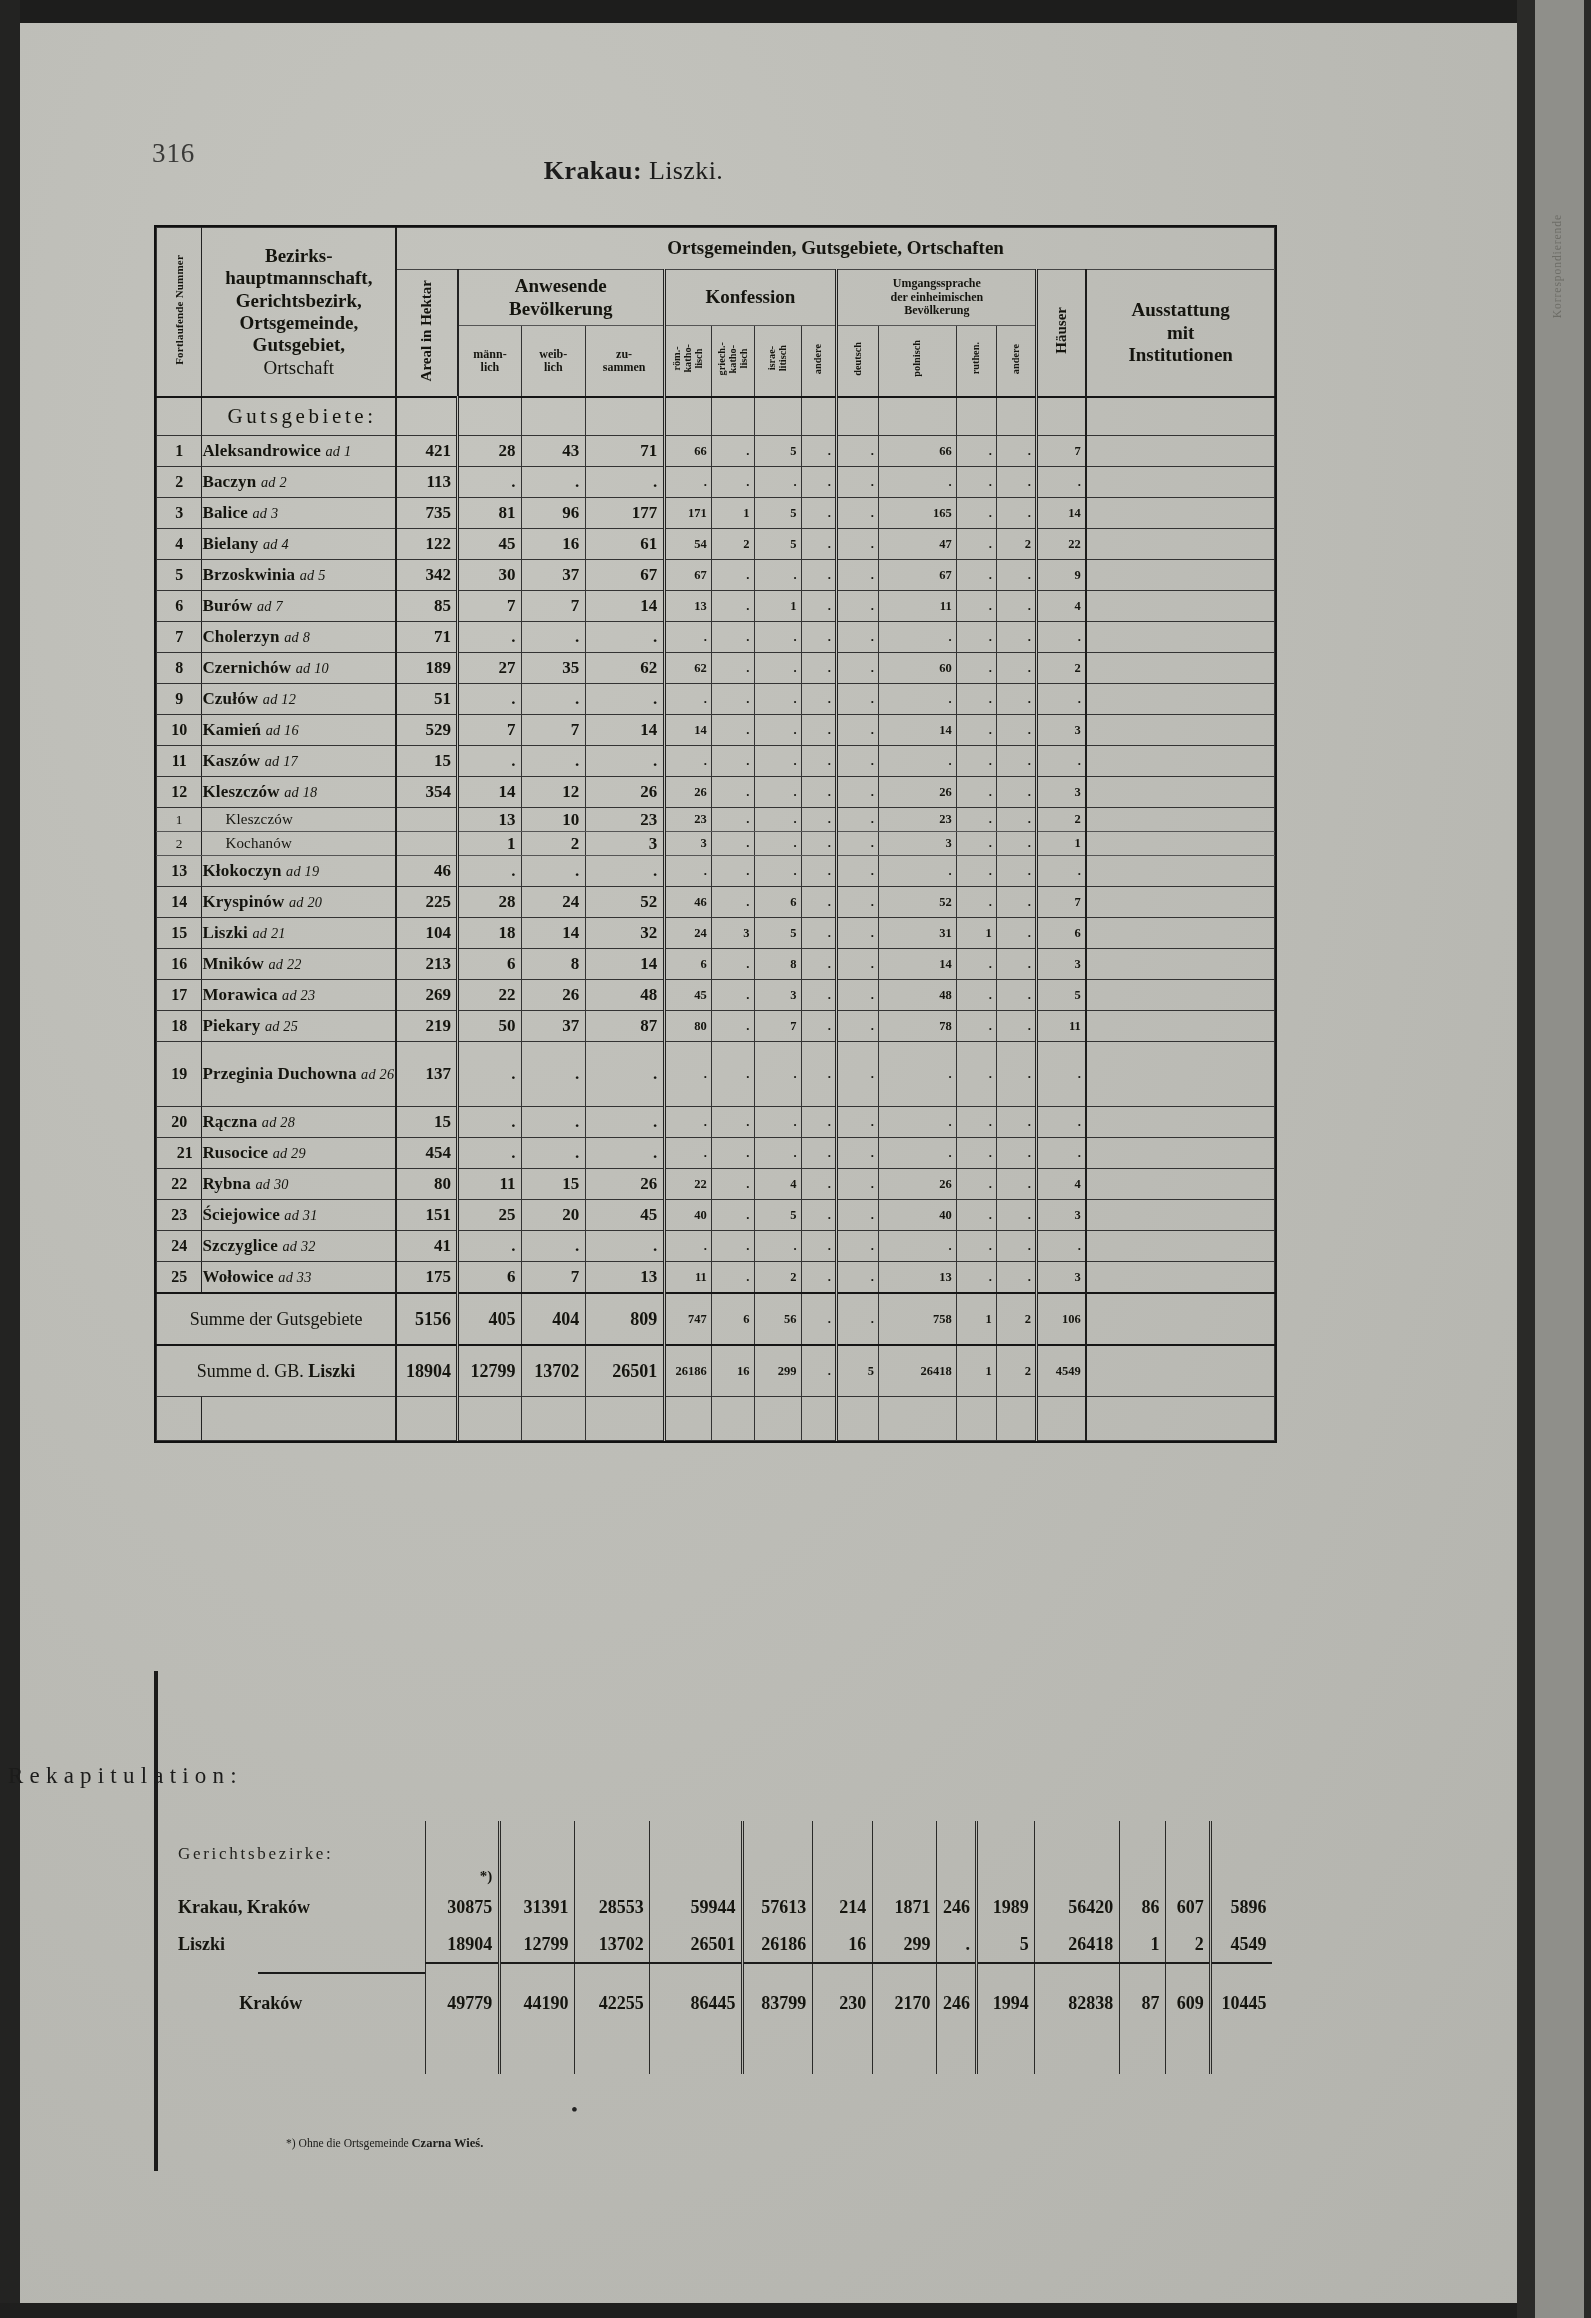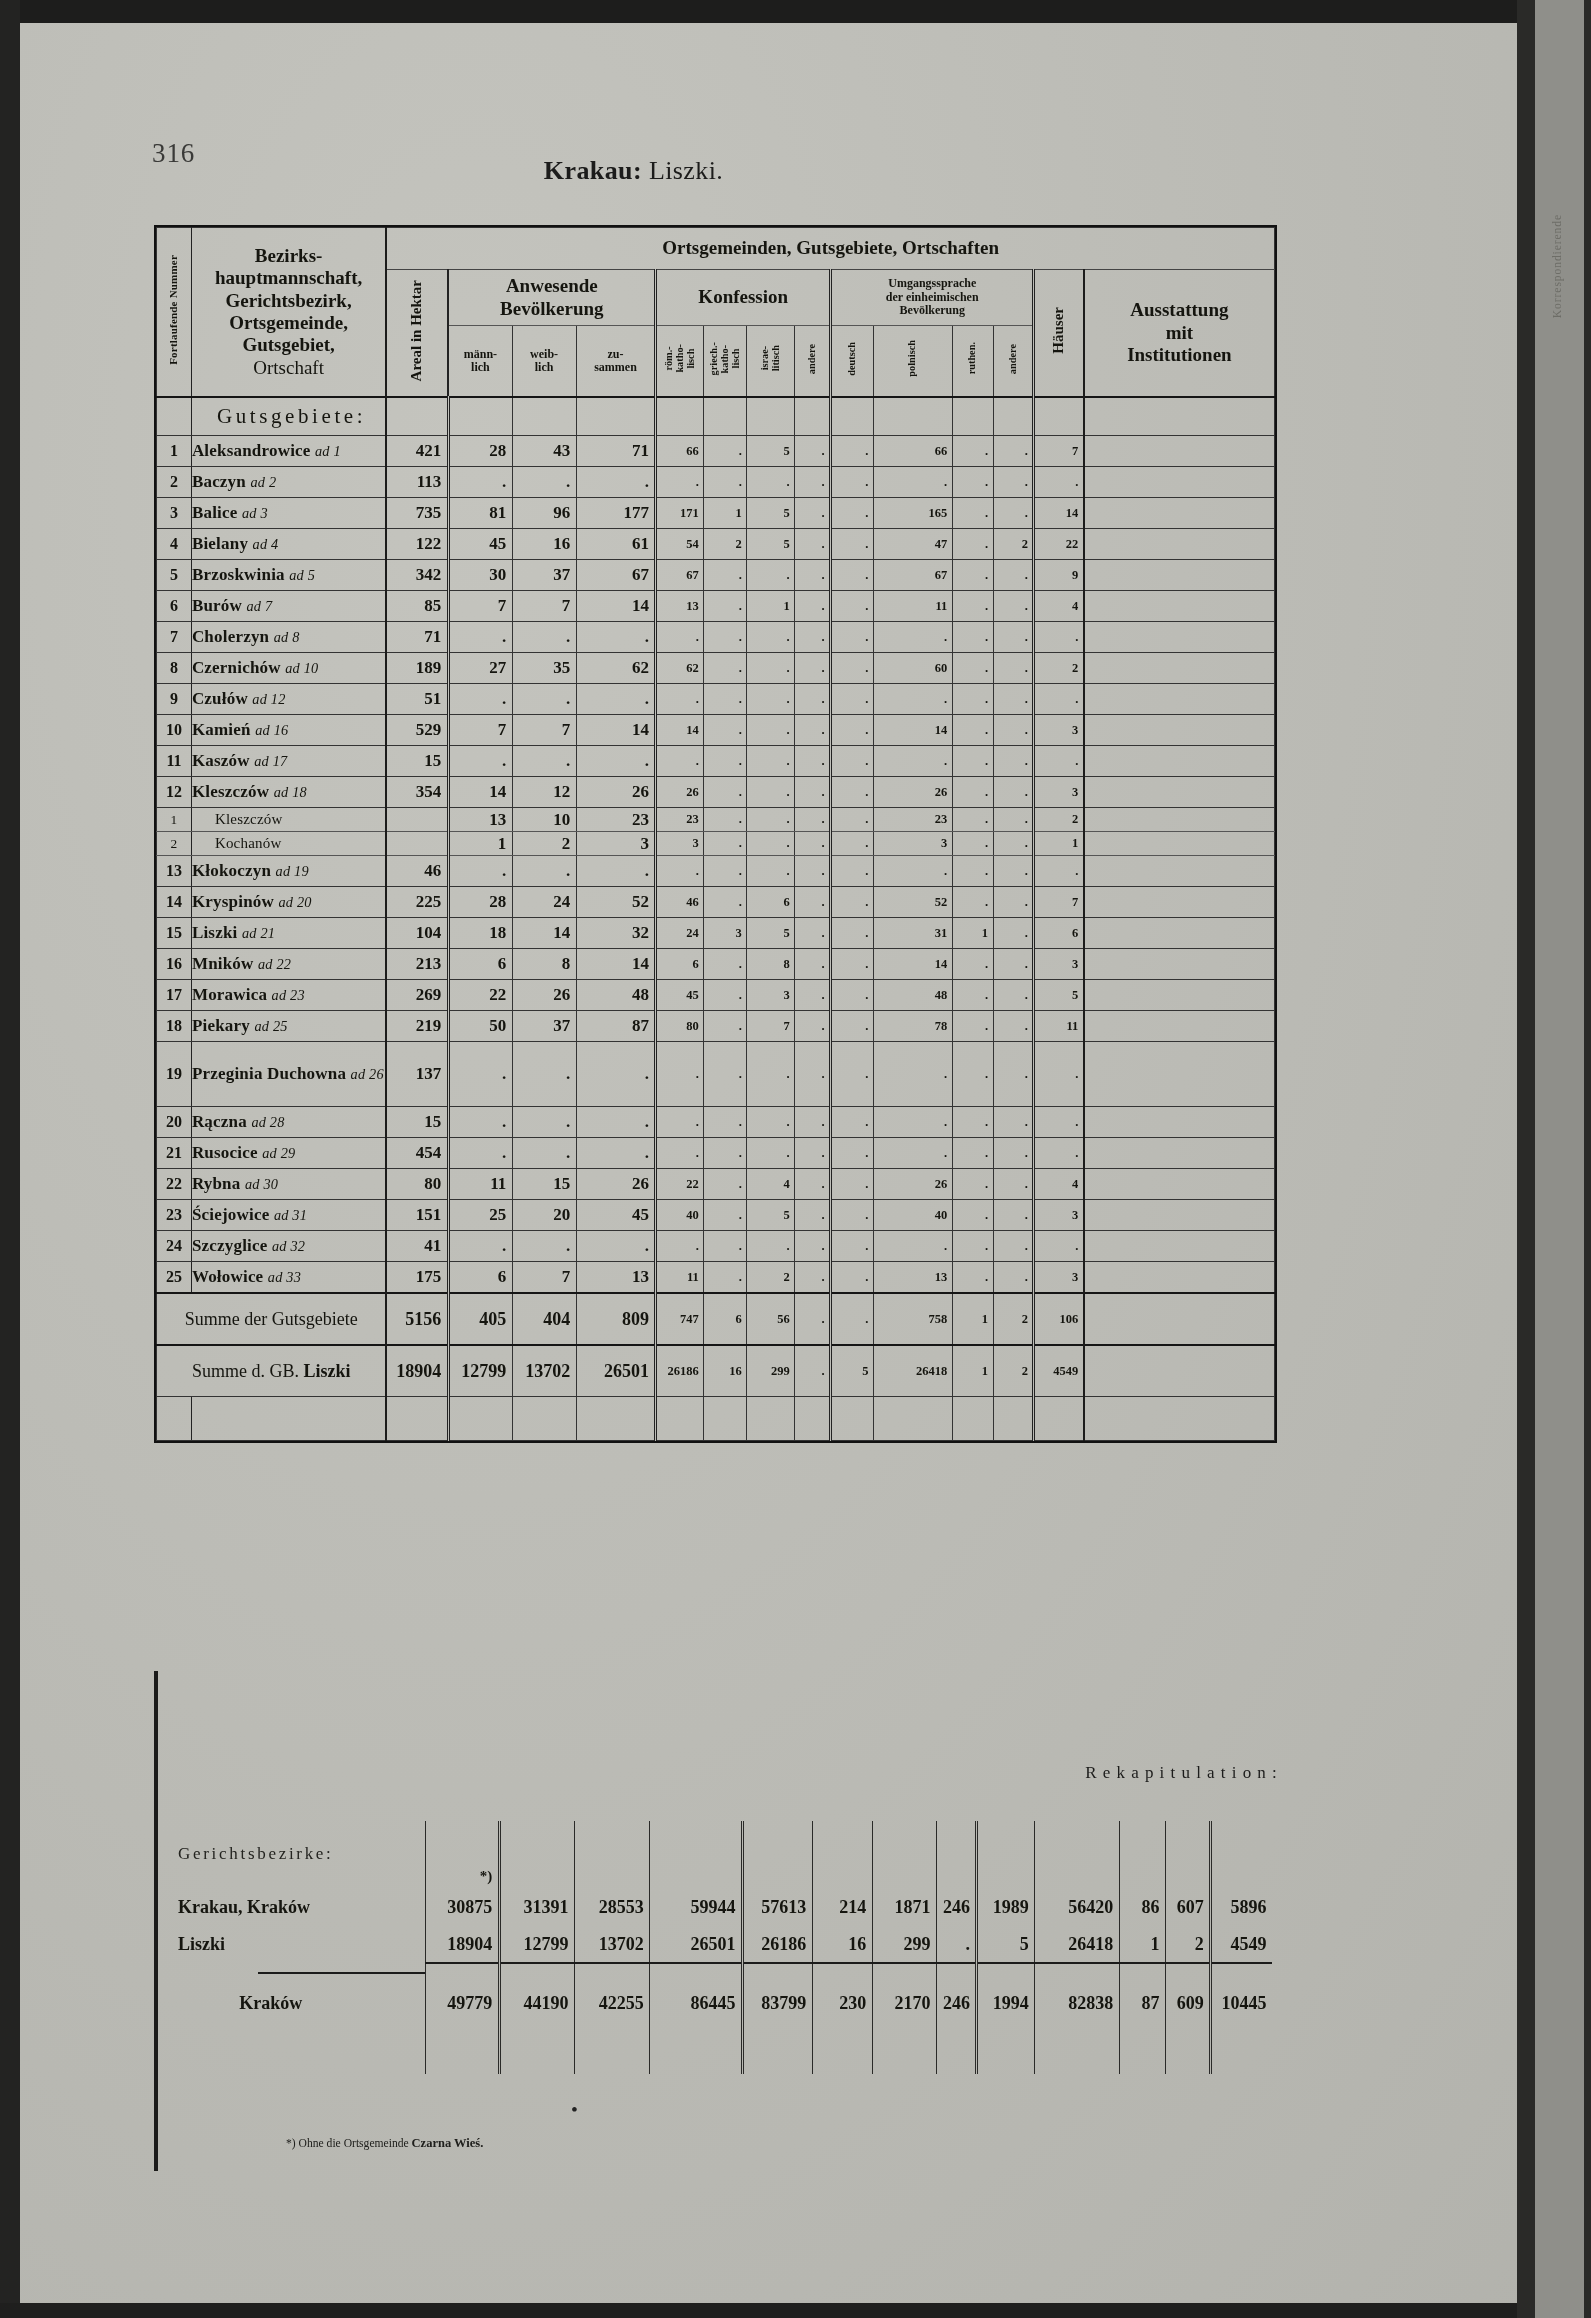--- a/index.html
+++ b/index.html
@@ -80,22 +80,22 @@
 
   tr.thin td{height:23px;border-top:0.9px solid #555;border-bottom:0.9px solid #555;}
   tr.sumrow td{height:50px;font-size:18px;}
   tr.sumrow td.num{font-size:12.5px;}
   tr.sumrow td.numbig{font-size:18px;}
   .sumlabel{text-align:center;font-size:18px;font-weight:400;}
   .sumlabel b{font-weight:bold;}
 
   
   #rek-title{
-    position:absolute;left:16px;top:1763px;width:1267px;text-align:right;
-    font-size:17px;letter-spacing:6.2px;color:#1c1c1b;
+    position:absolute;left:8px;top:1763px;width:1267px;text-align:left;
+    font-size:23px;letter-spacing:6.2px;color:#1c1c1b;
   }
   #rekwrap{position:absolute;left:178px;top:1821px;width:1094px;}
   #rekwrap table{border-collapse:collapse;width:100%;}
   #rekwrap td{border:none;padding:0;}
   #rekwrap td.v{border-left:1.8px solid #2a2a28;text-align:right;padding-right:5.4px;}
   #rekwrap td.vd{border-left:3.6px double #2a2a28;text-align:right;padding-right:5.4px;}
   .gz{font-size:17px;letter-spacing:2.7px;font-weight:400;color:#23231f;}
   .rk-name{font-size:18px;font-weight:bold;padding-left:5.4px;}
   .rk-big{font-size:18px;font-weight:bold;}
   .rk-sm{font-size:18px;font-weight:bold;}
@@ -634,21 +634,21 @@
             <td class="num">.</td>
             <td class="num">.</td>
             <td class="num dbl-l">.</td>
             <td class="num">.</td>
             <td class="num">.</td>
             <td class="num">.</td>
             <td class="num dbl-l">.</td>
             <td class="inst" style="border-left:2.7px solid #1c1c1b;"></td>
           </tr>
           <tr class="dat">
-            <td class="idx" style="border-right:1.8px solid #222;">21</td>
+            <td class="idx" style="border-right:1.8px solid #222;padding-left:11px;">21</td>
             <td class="nm" style="border-right:2.7px solid #1c1c1b;">Rusocice <span class="ital">ad 29</span></td>
             <td class="numbig dbl-r">454</td>
             <td class="numbig">.</td>
             <td class="numbig">.</td>
             <td class="numbig">.</td>
             <td class="num dbl-l">.</td>
             <td class="num">.</td>
             <td class="num">.</td>
             <td class="num">.</td>
             <td class="num dbl-l">.</td>

